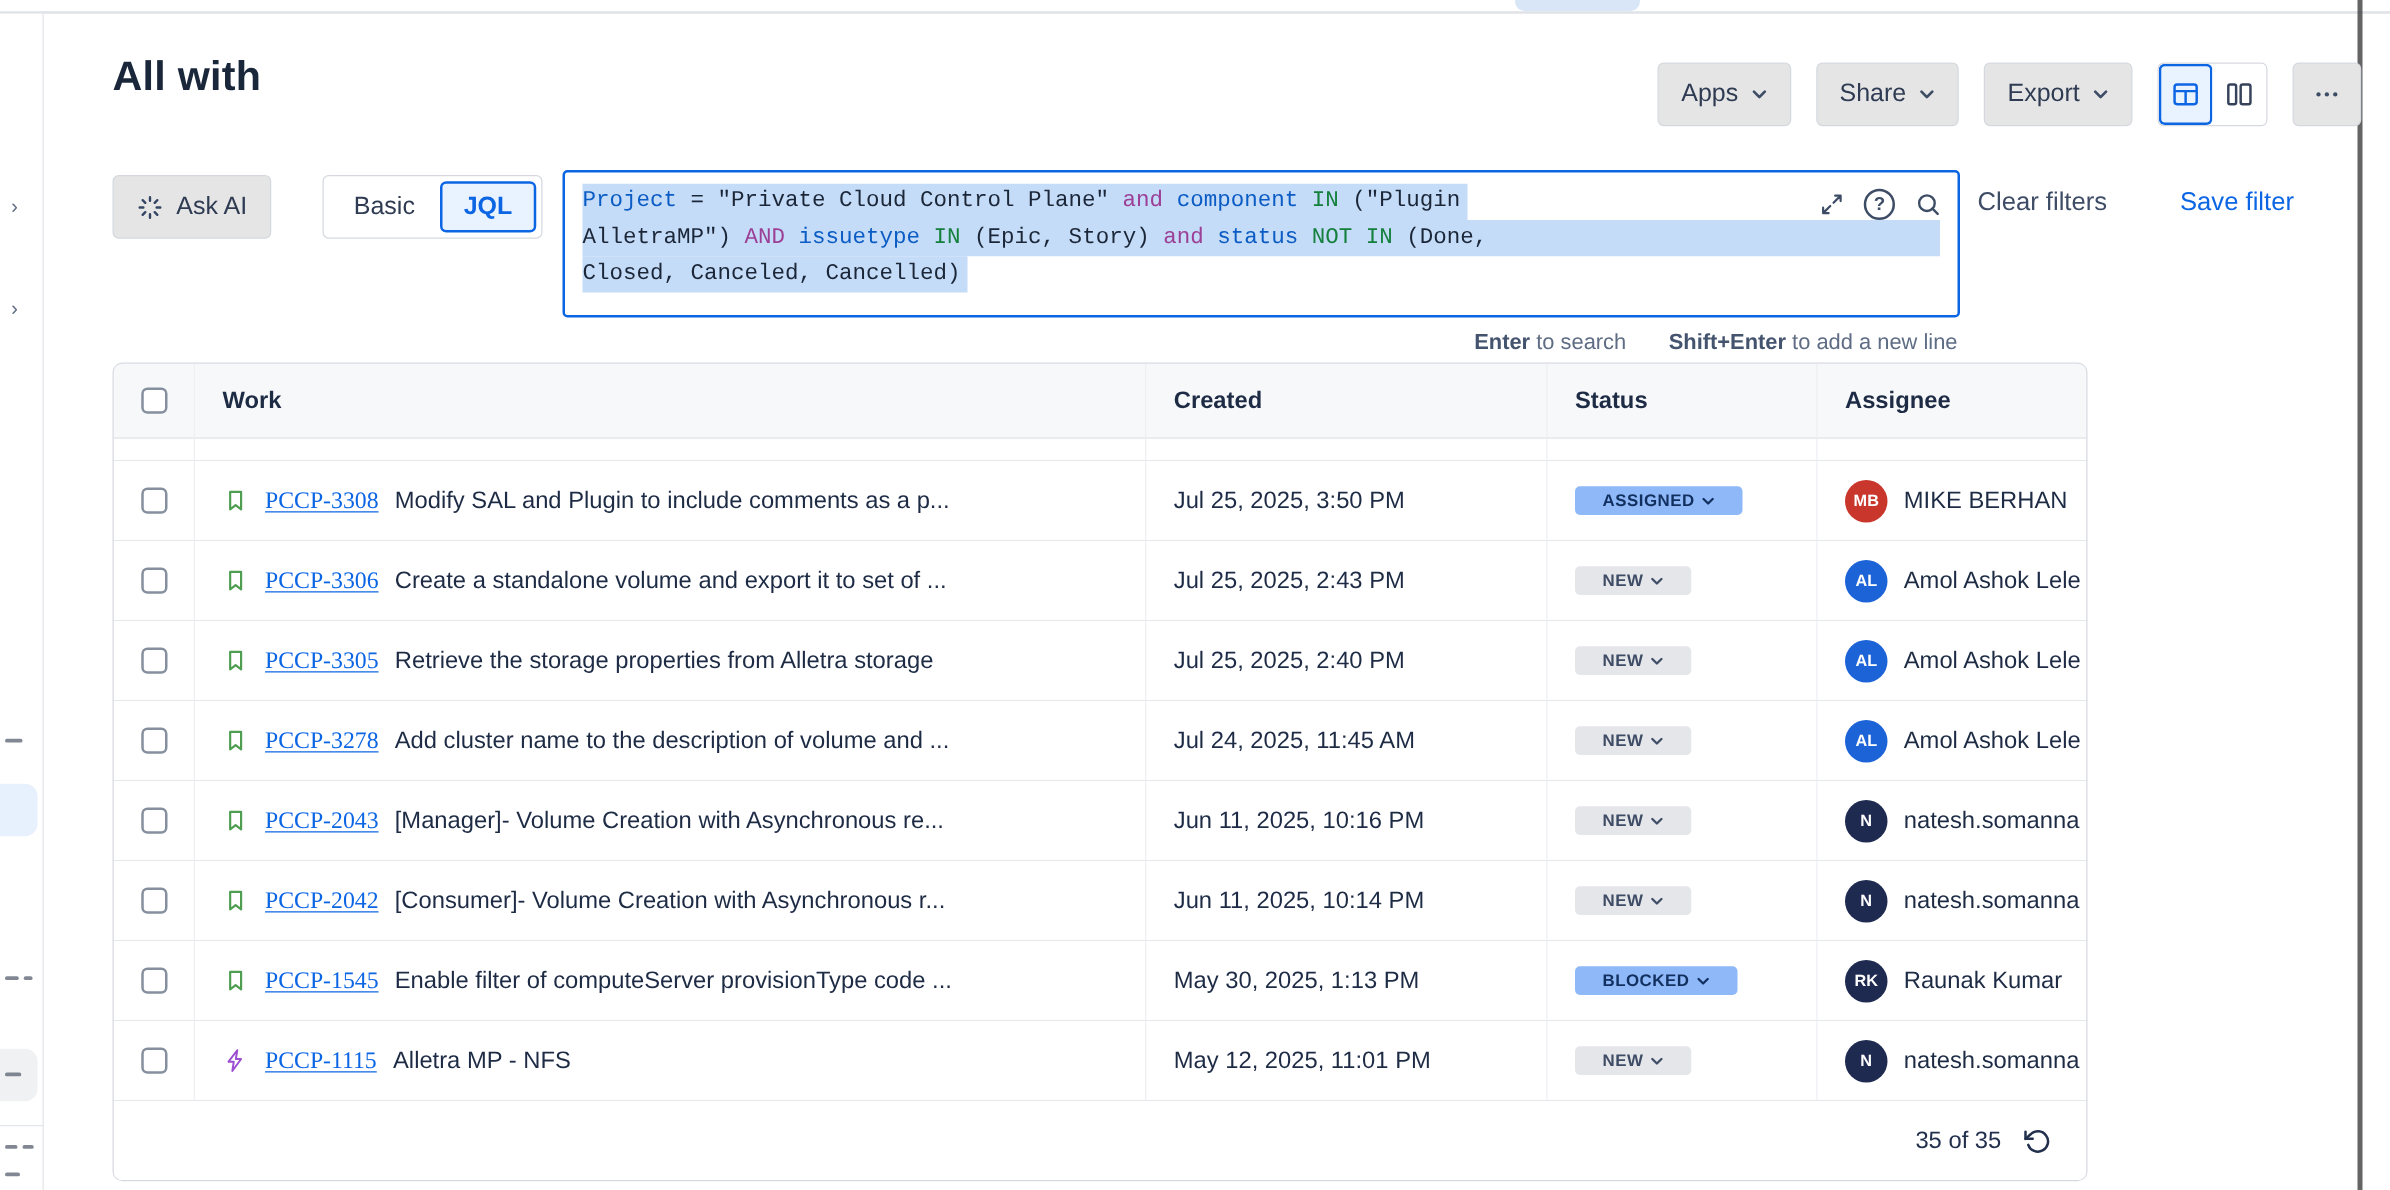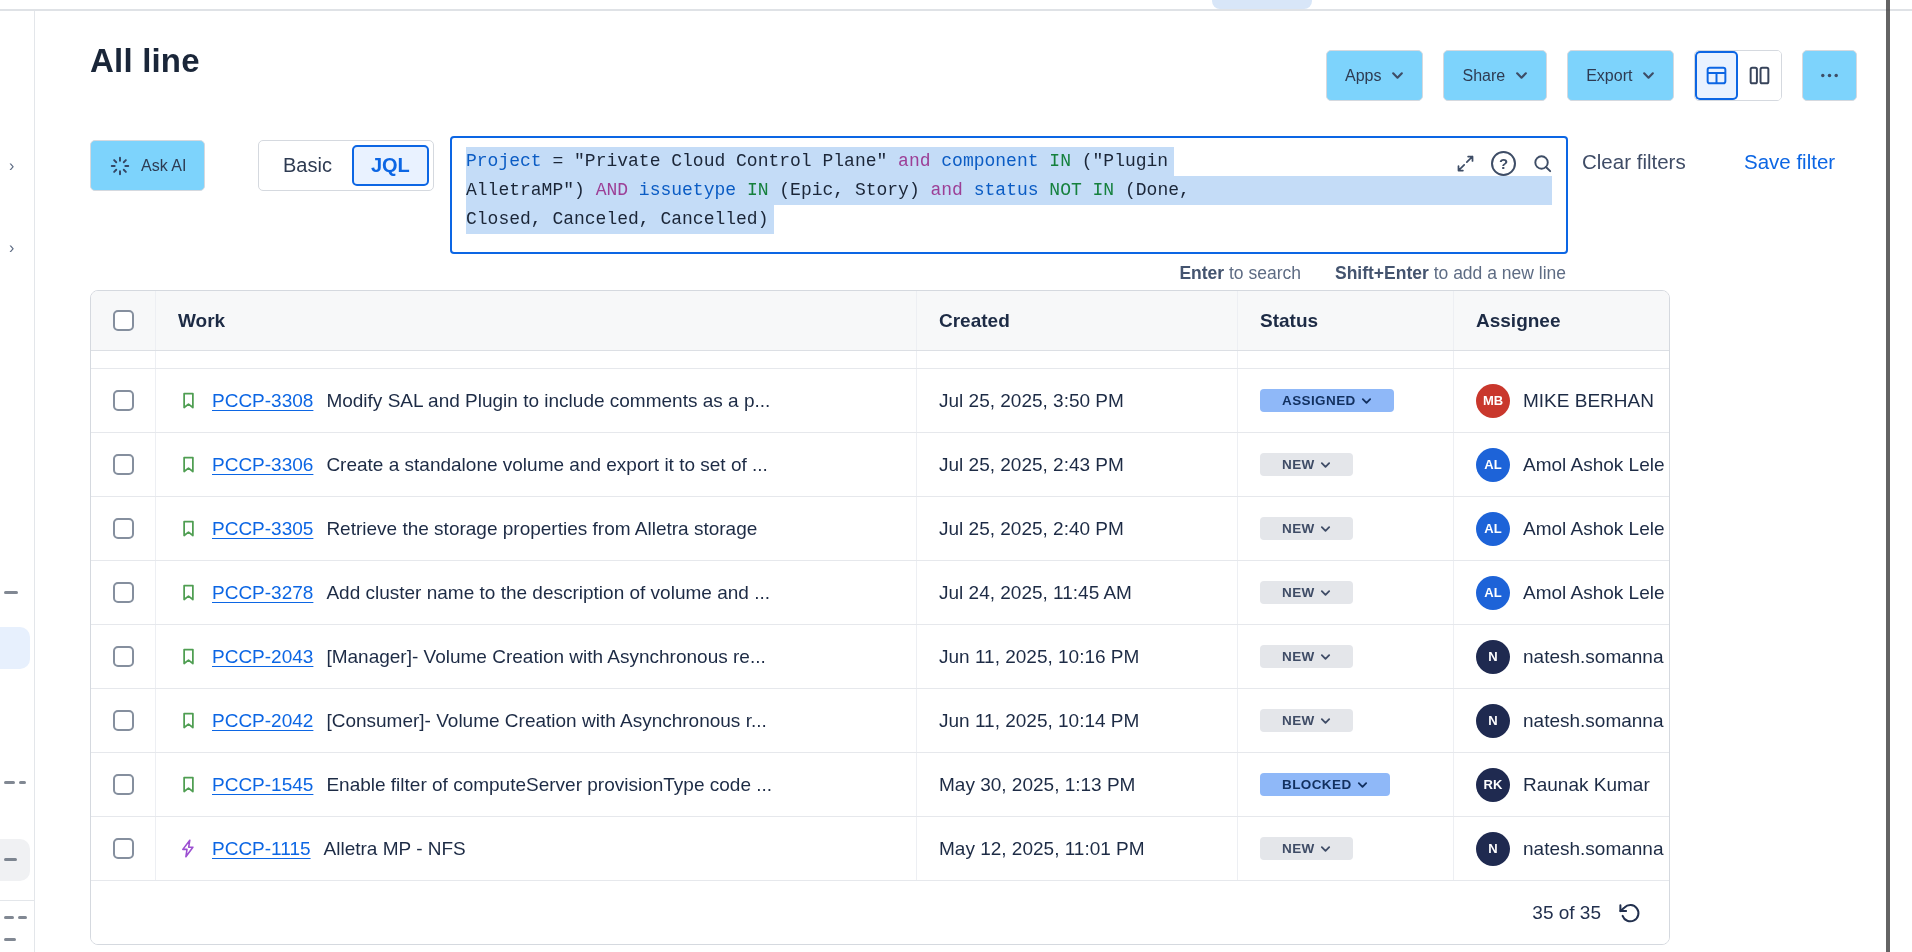--- a/index.html
+++ b/index.html
@@ -15,22 +15,22 @@
   .sidebar { position:absolute; top:11px; left:0; width:35px; height:941px; border-right:1px solid #E3E6EA; background:#fff; }
   .sb-chevron { position:absolute; left:9px; font-size:16px; color:#5E6C84; }
   .sb-dash { position:absolute; height:3px; background:#57606F; opacity:.75; border-radius:2px; }
   .sb-pill { position:absolute; left:-12px; width:42px; height:42px; border-radius:10px; }
   .sb-line { position:absolute; left:0; width:35px; height:1px; background:#E3E6EA; }
   
   .page-title { position:absolute; left:90px; top:42px; font-size:33px; font-weight:700; color:#1A2639; letter-spacing:.2px; }
   .toolbar { position:absolute; left:1326px; top:50px; display:flex; gap:20px; align-items:center; }
   .btn {
     display:inline-flex; align-items:center; gap:10px; height:51px; padding:0 18px;
-    border:1px solid #D5D9DF; border-radius:5px; background:#7dd3fc;
-    font-family:inherit; font-size:16px; color:#2E3B52; font-weight:500; cursor:pointer; white-space:nowrap;
+    border:1px solid #D5D9DF; border-radius:5px; background:#e5e5e5;
+    font-family:inherit; font-size:20px; color:#2E3B52; font-weight:500; cursor:pointer; white-space:nowrap;
   }
   .btn svg { color:#3E4D66; }
   .view-toggle { display:flex; height:51px; border:1px solid #D5D9DF; border-radius:5px; overflow:hidden; background:#fff; }
   .vt { width:43px; height:100%; display:flex; align-items:center; justify-content:center; background:#fff; border:none; color:#37435A; cursor:pointer; }
   .vt.selected { background:#E9F2FF; color:var(--accent); box-shadow:inset 0 0 0 2px var(--accent); border-radius:5px; }
   .icon-btn { padding:0 15px; }
   
   .ask-ai { position:absolute; left:90px; top:140px; }
   .segmented { position:absolute; left:258px; top:140px; height:51px; display:flex; align-items:center; border:1px solid #D5D9DF; border-radius:5px; background:#fff; padding:0 4px; }
   .seg-basic { border:none; background:none; font-family:inherit; font-size:20px; color:#2E3B52; padding:0 20px; cursor:pointer; }
@@ -55,21 +55,21 @@
   .worktable { position:absolute; left:90px; top:290px; width:1580px; border:1px solid #D5D9DF; border-radius:8px; background:#fff; overflow:hidden; }
   .grid-row { display:grid; grid-template-columns:65px 761px 321px 216px 319px 1fr; }
   .thead { height:60px; background:#F7F8F9; border-bottom:1px solid #DCDFE4; font-size:17px; font-weight:700; color:#44546F; }
   .gap-row { height:18px; border-bottom:1px solid #E6E8EC; background:#fff; }
   .trow { height:64px; border-bottom:1px solid #E6E8EC; background:#fff; }
   .cell { display:flex; align-items:center; padding:0 22px; border-right:1px solid #EDEFF3; overflow:hidden; white-space:nowrap; font-size:19px; color:#1D2B45; }
   .cell:last-child { border-right:none; padding:0 0 0 16px; }
   .c-check { justify-content:center; padding:0; }
   .checkbox { width:21px; height:21px; border:2px solid #858F9E; border-radius:5px; background:#fff; display:inline-block; cursor:pointer; }
   .c-work { gap:13px; }
-  .key-link { color:var(--accent); text-decoration:underline; text-underline-offset:3px; cursor:pointer; }
+  .key-link { color:var(--accent); text-decoration:underline; text-underline-offset:3px; cursor:pointer;font-family:Liberation Serif, serif; }
   .summary { color:#1D2B45; cursor:pointer; }
   .hdr-extra { display:flex; justify-content:space-between; align-items:center; padding-right:0 !important; }
   .col-settings { height:60px; width:44px; border-left:1px solid #DCDFE4; background:#fff; display:flex; align-items:center; justify-content:center; color:#37435A; cursor:pointer; }
   .badge { display:inline-flex; align-items:center; gap:5px; padding:4px 22px; border-radius:4px; font-size:13.5px; font-weight:700; letter-spacing:.4px; cursor:pointer; }
   .badge.gray { background:var(--st-gray-bg); color:var(--st-gray-tx); }
   .badge.blue { background:var(--st-blue-bg); color:var(--st-blue-tx); }
   .avatar { width:34px; height:34px; border-radius:50%; color:#fff; font-size:13px; font-weight:700; display:inline-flex; align-items:center; justify-content:center; margin-right:13px; flex:none; }
   .tfoot { height:63px; display:flex; justify-content:flex-end; align-items:center; gap:17px; padding-right:28px; font-size:19px; color:#22304E; background:#fff; }
   .refresh { color:#22304E; cursor:pointer; display:flex; }
 </style>
@@ -89,21 +89,21 @@
   <span class="sb-dash" style="left:19px; top:770px; width:7px;"></span>
   <span class="sb-pill" style="top:828px; background:#F0F1F3;"></span>
   <span class="sb-dash" style="left:4px; top:847px; width:13px;"></span>
   <span class="sb-line" style="top:889px;"></span>
   <span class="sb-dash" style="left:4px; top:905px; width:10px;"></span>
   <span class="sb-dash" style="left:18px; top:905px; width:9px;"></span>
   <span class="sb-dash" style="left:4px; top:927px; width:12px;"></span>
 
 </aside>
 
-<h1 class="page-title">All line</h1>
+<h1 class="page-title">All with</h1>
 
 <div class="toolbar">
   <button class="btn">
     <span>Apps</span>
     <svg width="13" height="9" viewBox="0 0 12 8">
         <path d="M2 2l4 4 4-4" fill="none" stroke="currentColor" stroke-width="2" stroke-linecap="round" stroke-linejoin="round"></path>
       </svg>
   </button>
   <button class="btn">
     <span>Share</span>

